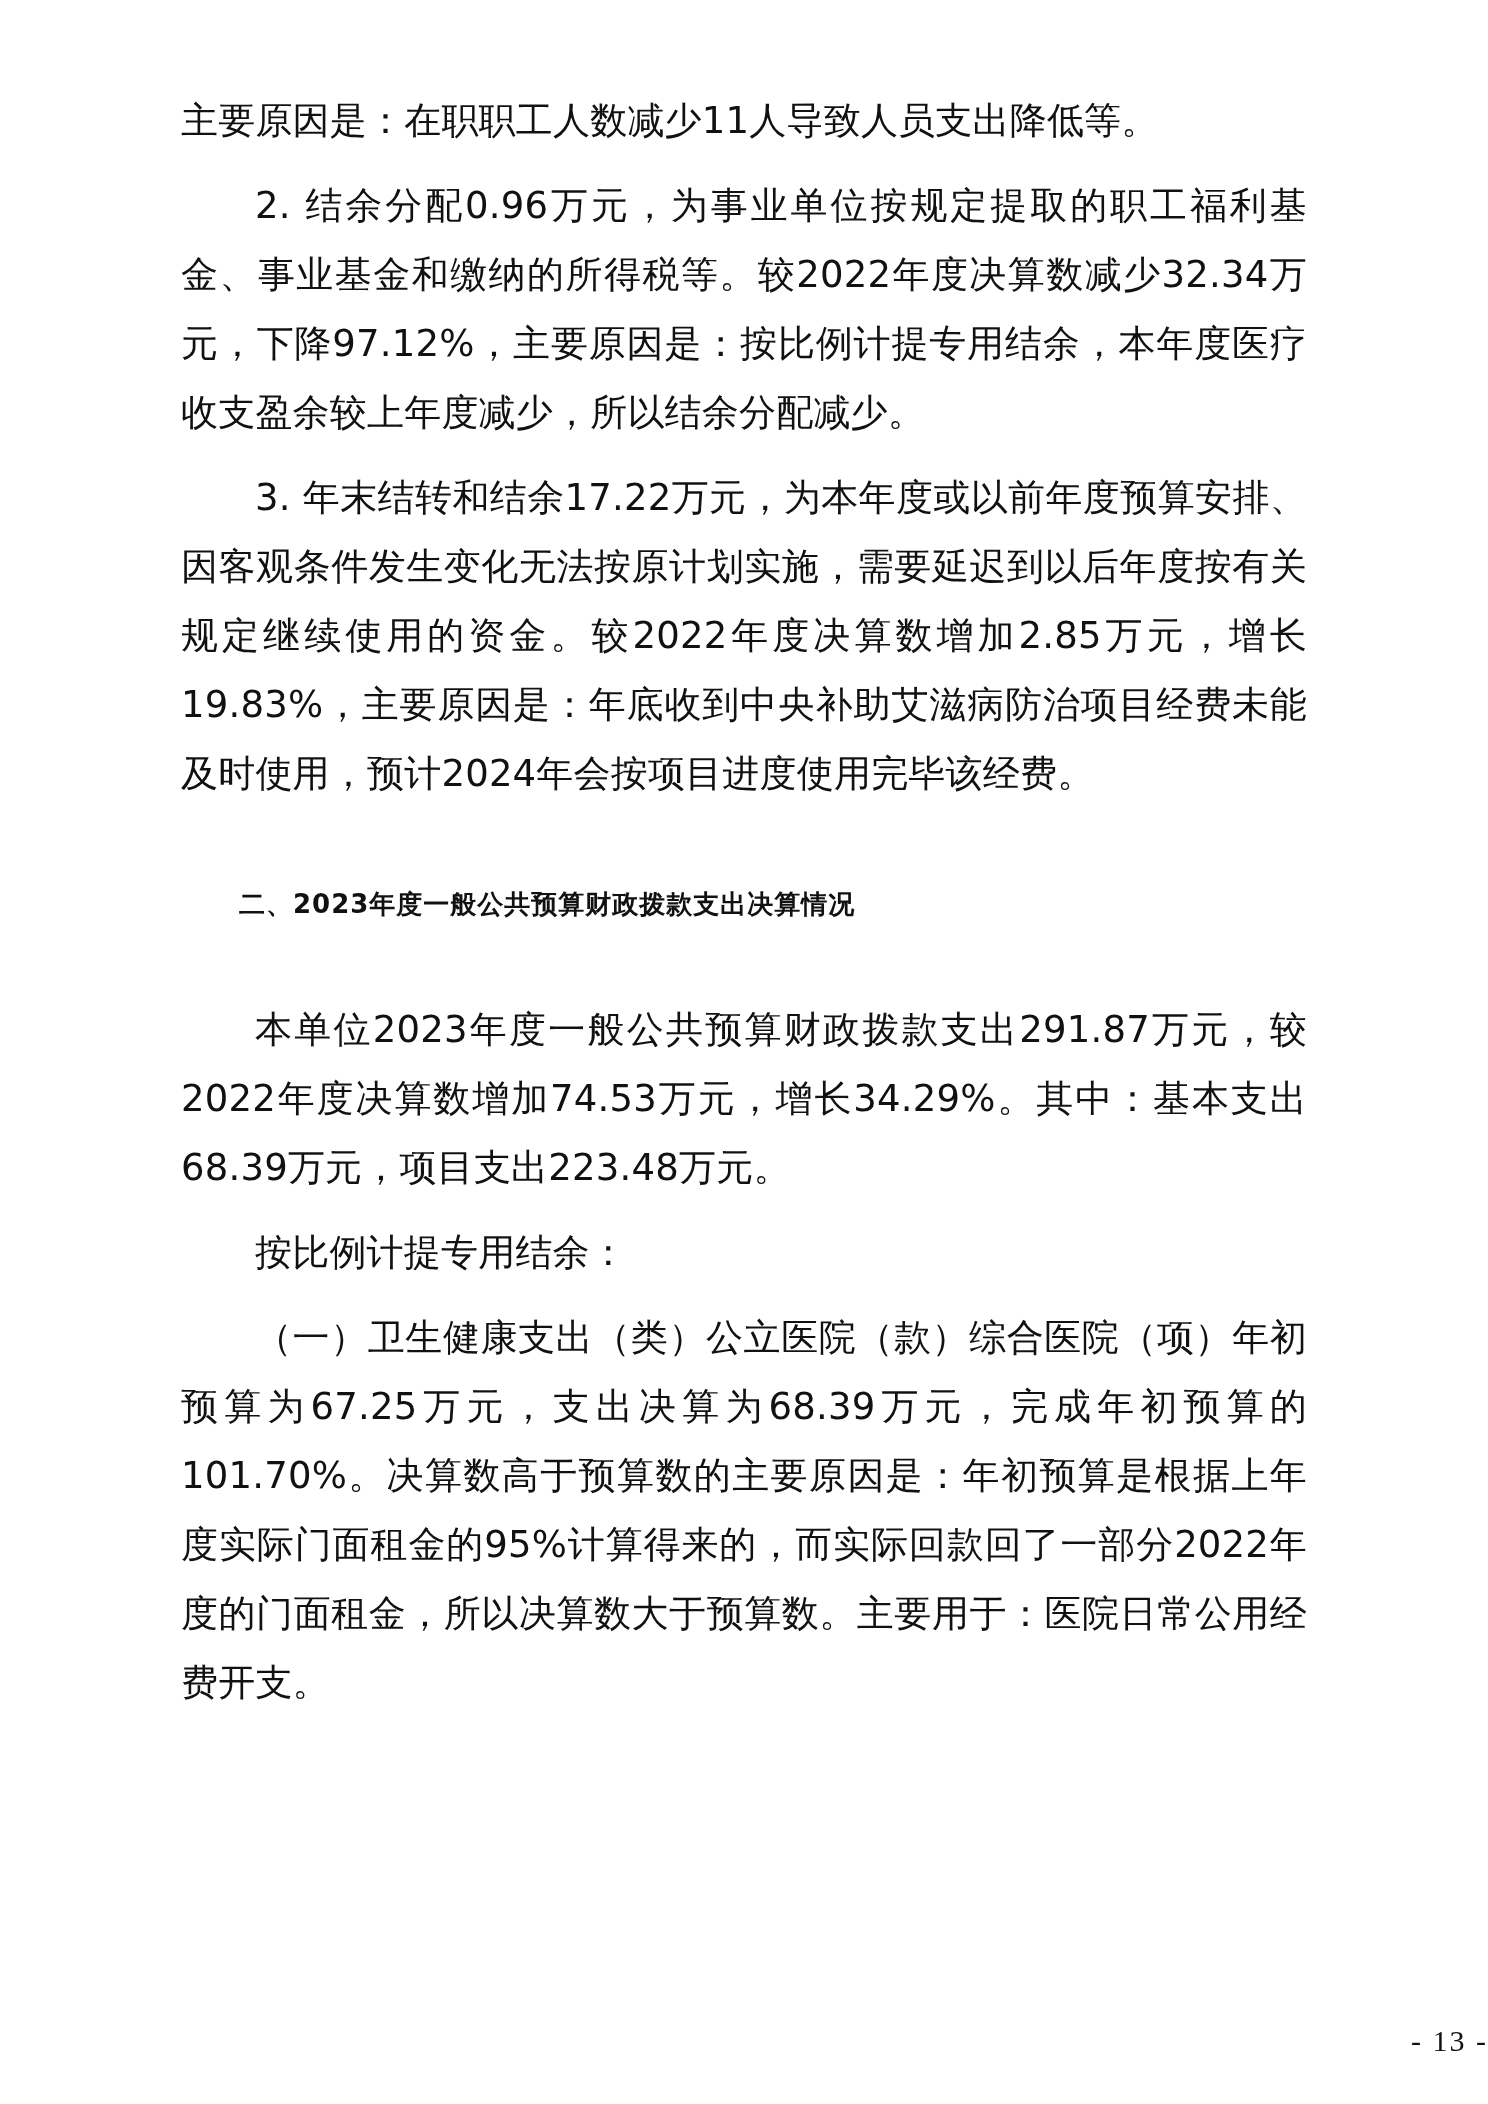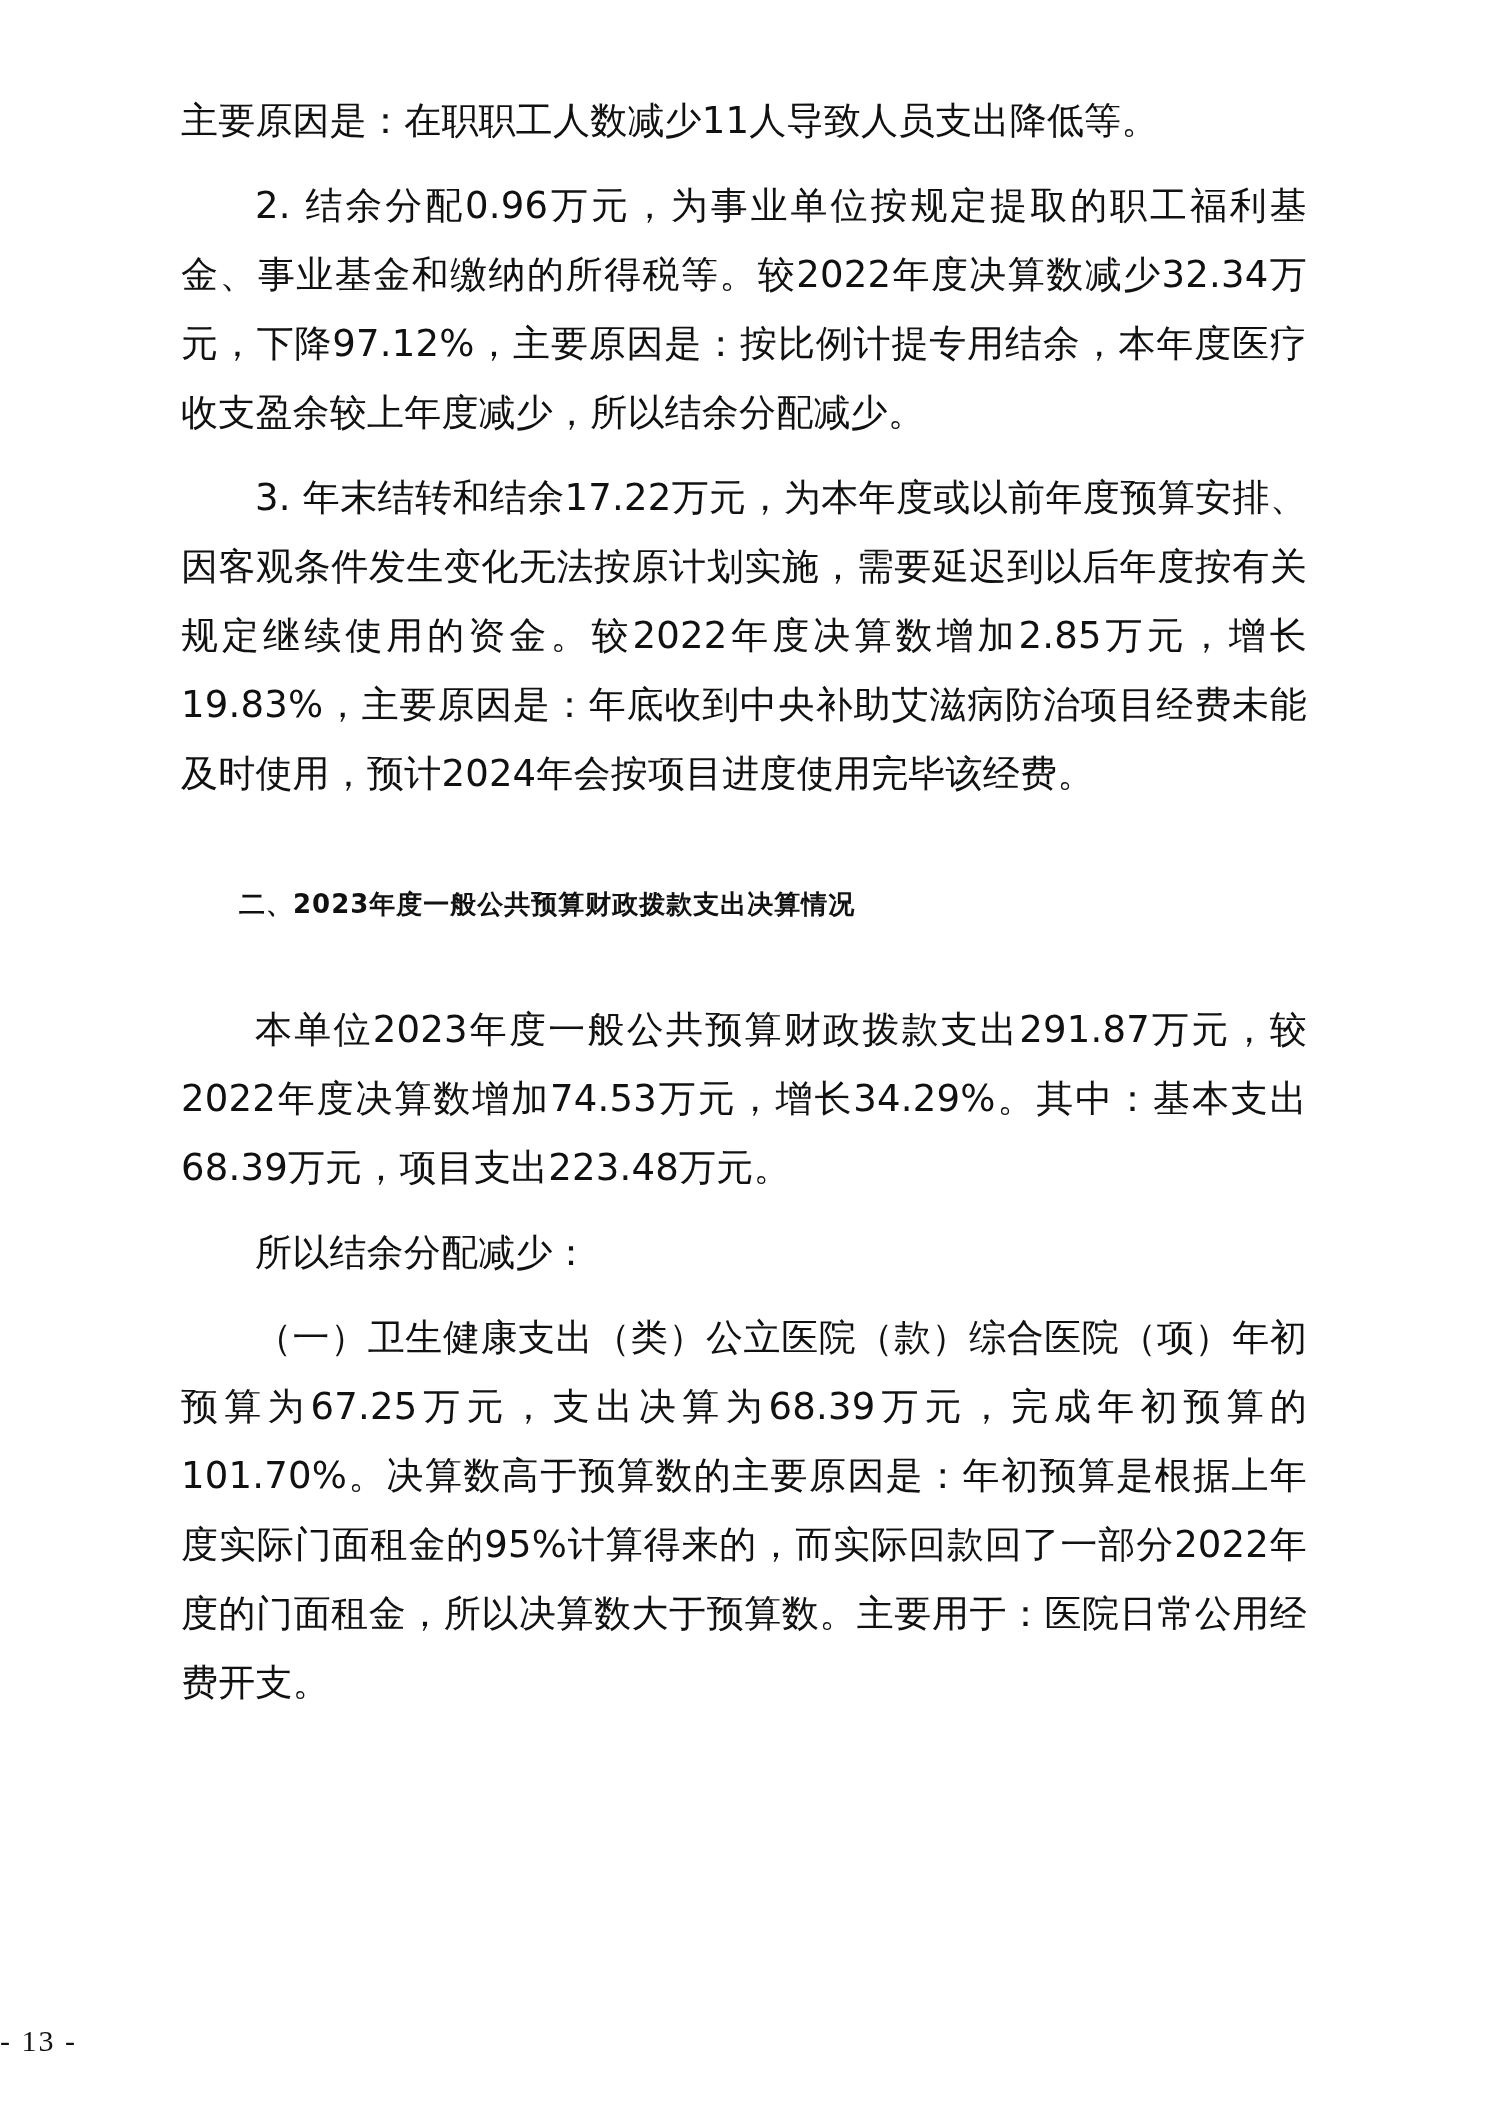--- a/index.html
+++ b/index.html
@@ -46,38 +46,38 @@
     height: 46px;
   }
   .gap-after-heading {
     height: 40px;
   }
   .footer {
     position: absolute;
     left: 0;
     right: 0;
     bottom: 46px;
-    text-align: left;
+    text-align: right;
     font-size: 30px;
     font-family: "Liberation Serif", serif;
     color: #111111;
     letter-spacing: 2px;
   }
 </style>
 </head>
 <body>
 
 <div class="page">
 
   <p class="body-text">主要原因是：在职职工人数减少11人导致人员支出降低等。</p>
   <p class="body-text indent">2. 结余分配0.96万元，为事业单位按规定提取的职工福利基金、事业基金和缴纳的所得税等。较2022年度决算数减少32.34万元，下降97.12%，主要原因是：按比例计提专用结余，本年度医疗收支盈余较上年度减少，所以结余分配减少。</p>
   <p class="body-text indent">3. 年末结转和结余17.22万元，为本年度或以前年度预算安排、因客观条件发生变化无法按原计划实施，需要延迟到以后年度按有关规定继续使用的资金。较2022年度决算数增加2.85万元，增长19.83%，主要原因是：年底收到中央补助艾滋病防治项目经费未能及时使用，预计2024年会按项目进度使用完毕该经费。</p>
 
   <div class="gap-before-heading"></div>
   <h2 class="section-heading">二、2023年度一般公共预算财政拨款支出决算情况</h2>
   <div class="gap-after-heading"></div>
 
   <p class="body-text indent">本单位2023年度一般公共预算财政拨款支出291.87万元，较2022年度决算数增加74.53万元，增长34.29%。其中：基本支出68.39万元，项目支出223.48万元。</p>
-  <p class="body-text indent">所以结余分配减少：</p>
+  <p class="body-text indent">按比例计提专用结余：</p>
   <p class="body-text indent">（一）卫生健康支出（类）公立医院（款）综合医院（项）年初预算为67.25万元，支出决算为68.39万元，完成年初预算的101.70%。决算数高于预算数的主要原因是：年初预算是根据上年度实际门面租金的95%计算得来的，而实际回款回了一部分2022年度的门面租金，所以决算数大于预算数。主要用于：医院日常公用经费开支。</p>
 
   <div class="footer">- 13 -</div>
 </div>
 
 </body></html>

